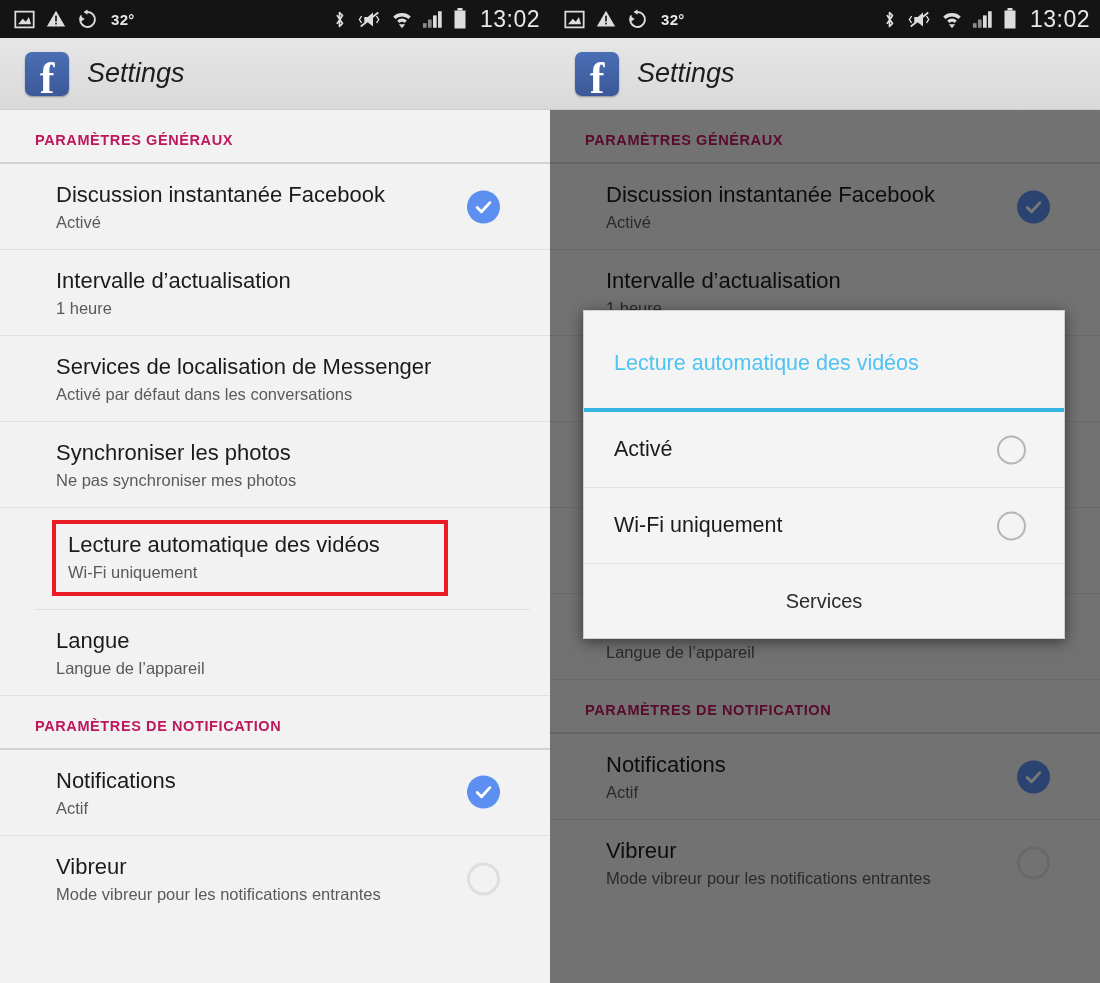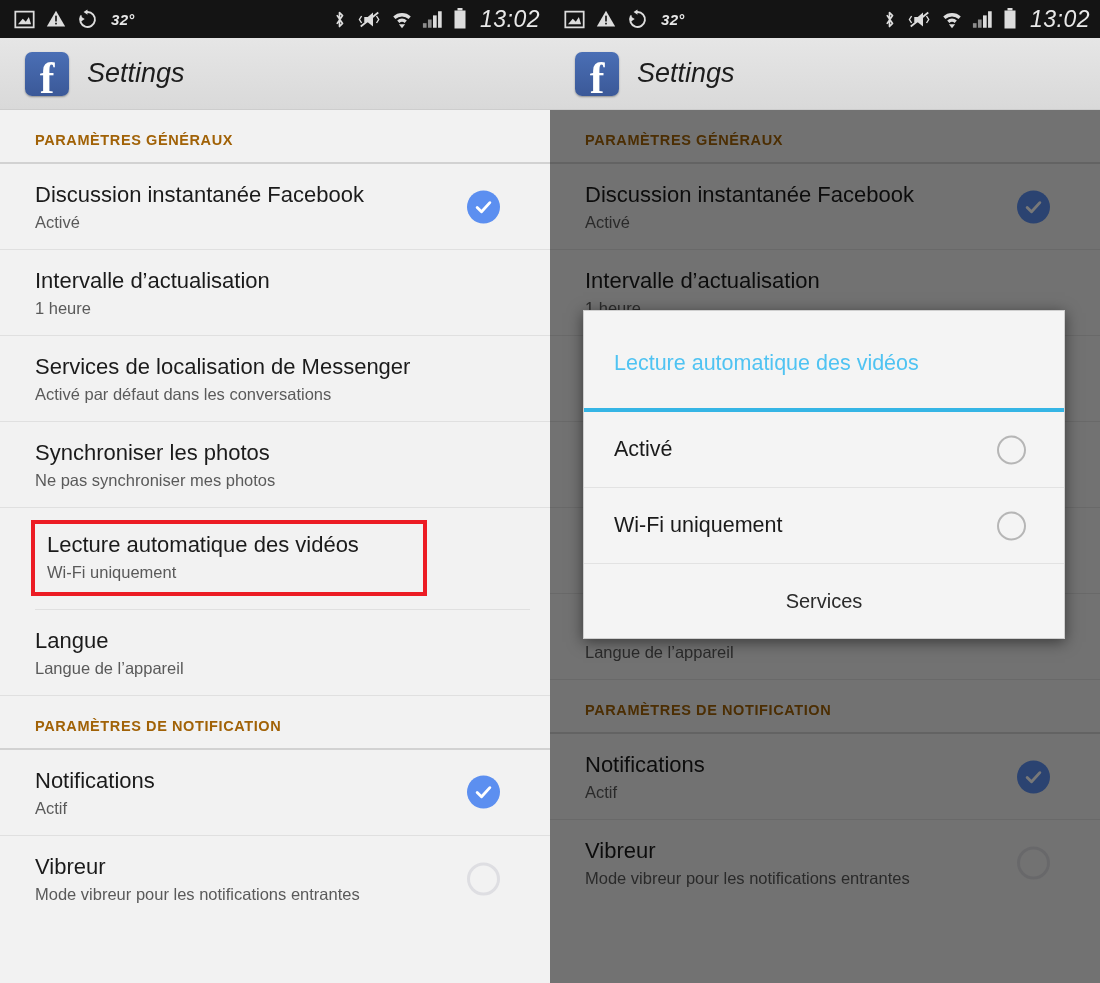--- a/index.html
+++ b/index.html
@@ -11,21 +11,21 @@
   }
   .screens { display: flex; width: 1100px; height: 983px; }
   .screen { position: relative; overflow: hidden; }
   .screen.left  { width: 550px; height: 983px; background: #f2f2f2; }
   .screen.right { width: 550px; height: 983px; background: #f2f2f2; }
 
   
   .statusbar {
     height: 38px; background: #141414; color: #e8e8e8;
     display: flex; align-items: center; padding: 0 10px 0 14px;
-    position: relative; z-index: 50; font-style: italic;
+    position: relative; z-index: 50;
   }
   .sb-left { display: flex; align-items: center; gap: 11px; }
   .sb-right { display: flex; align-items: center; gap: 9px; margin-left: auto; justify-content: flex-end; }
   .sb-temp { font-size: 15px; font-weight: bold; letter-spacing: .3px; margin-left: 2px; }
   .sb-time { font-size: 23px; font-weight: normal; letter-spacing: .5px; margin-left: 4px; }
   .sb-ico { display: inline-block; line-height: 0; }
   .sb-ico svg { display: block; }
 
   
   .appbar {
@@ -45,26 +45,26 @@
     position: absolute; left: 0; right: 0; bottom: -5px;
     text-align: center; color: #fff;
     font-family: "Liberation Serif", serif;
     font-size: 44px; font-weight: bold; line-height: 1;
   }
   .appbar-title { font-size: 27px; color: #1d1d1d; font-style: italic; }
 
   
   .list { background: #f2f2f2; }
   .section-header {
-    font-size: 14.5px; font-weight: bold; color: #a16207;
+    font-size: 14.5px; font-weight: bold; color: #be185d;
     letter-spacing: .6px; padding: 22px 0 14px 35px;
     border-bottom: 2px solid #d2d2d2;
   }
   .row {
-    padding: 18px 0 16px 35px; position: relative;
+    padding: 18px 0 16px 56px; position: relative;
     border-bottom: 1px solid #e0e0e0;
     min-height: 86px;
   }
   .row:last-child { border-bottom: none; }
   .row-title { font-size: 22px; color: #1b1b1b; line-height: 1.18; }
   .row-sub { font-size: 16.5px; color: #5a5a5a; margin-top: 5px; }
   .row-widget { position: absolute; right: 50px; top: 50%; transform: translateY(-50%); }
 
   .check-on {
     width: 33px; height: 33px; border-radius: 50%;

